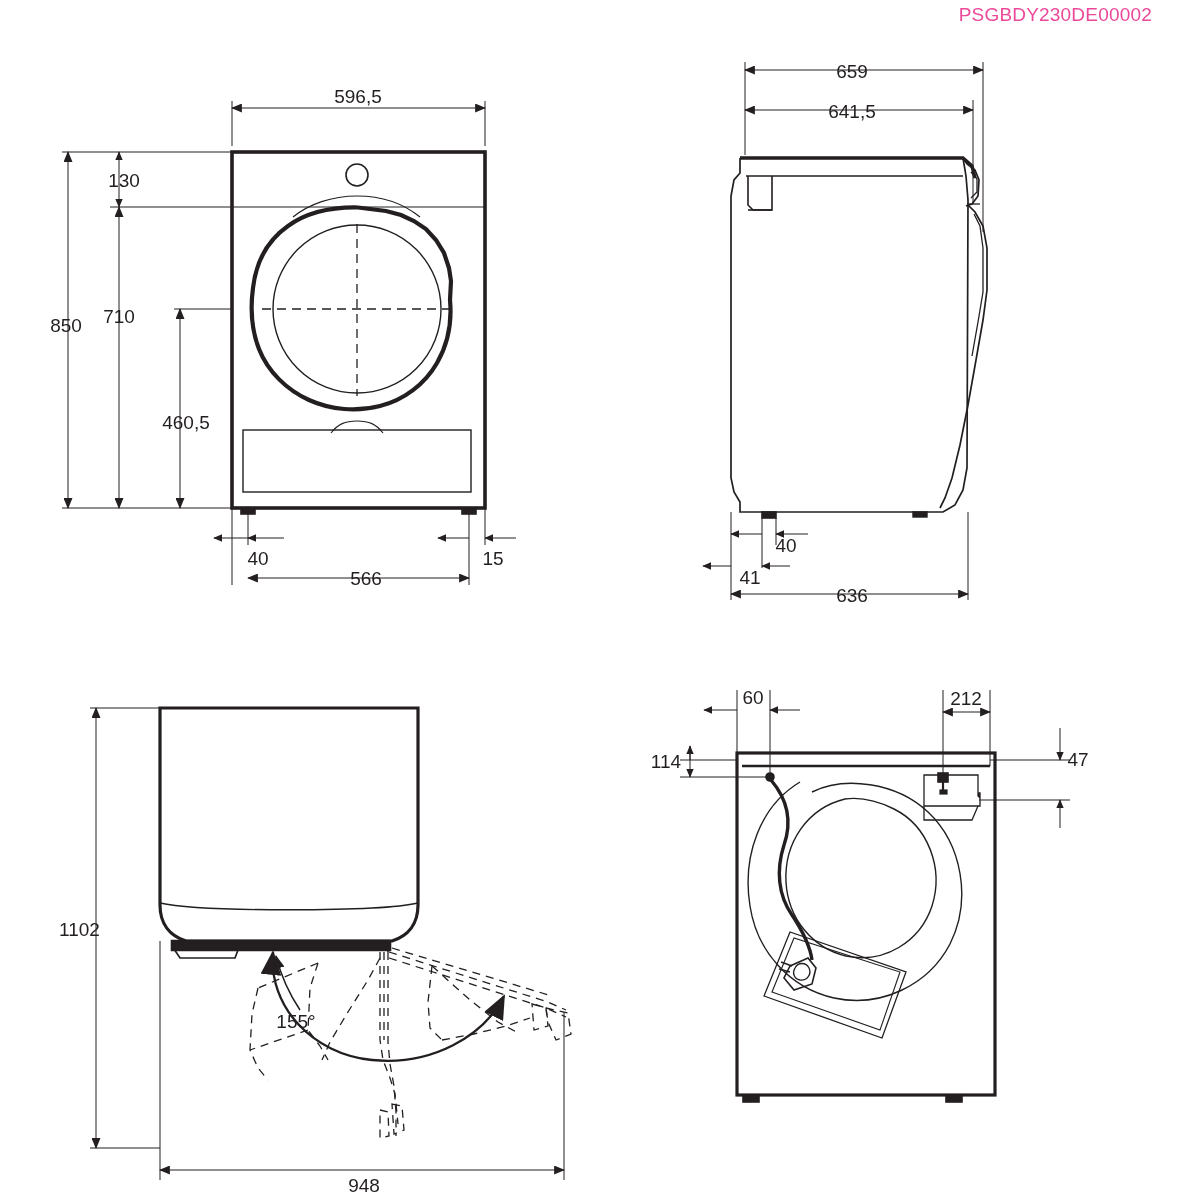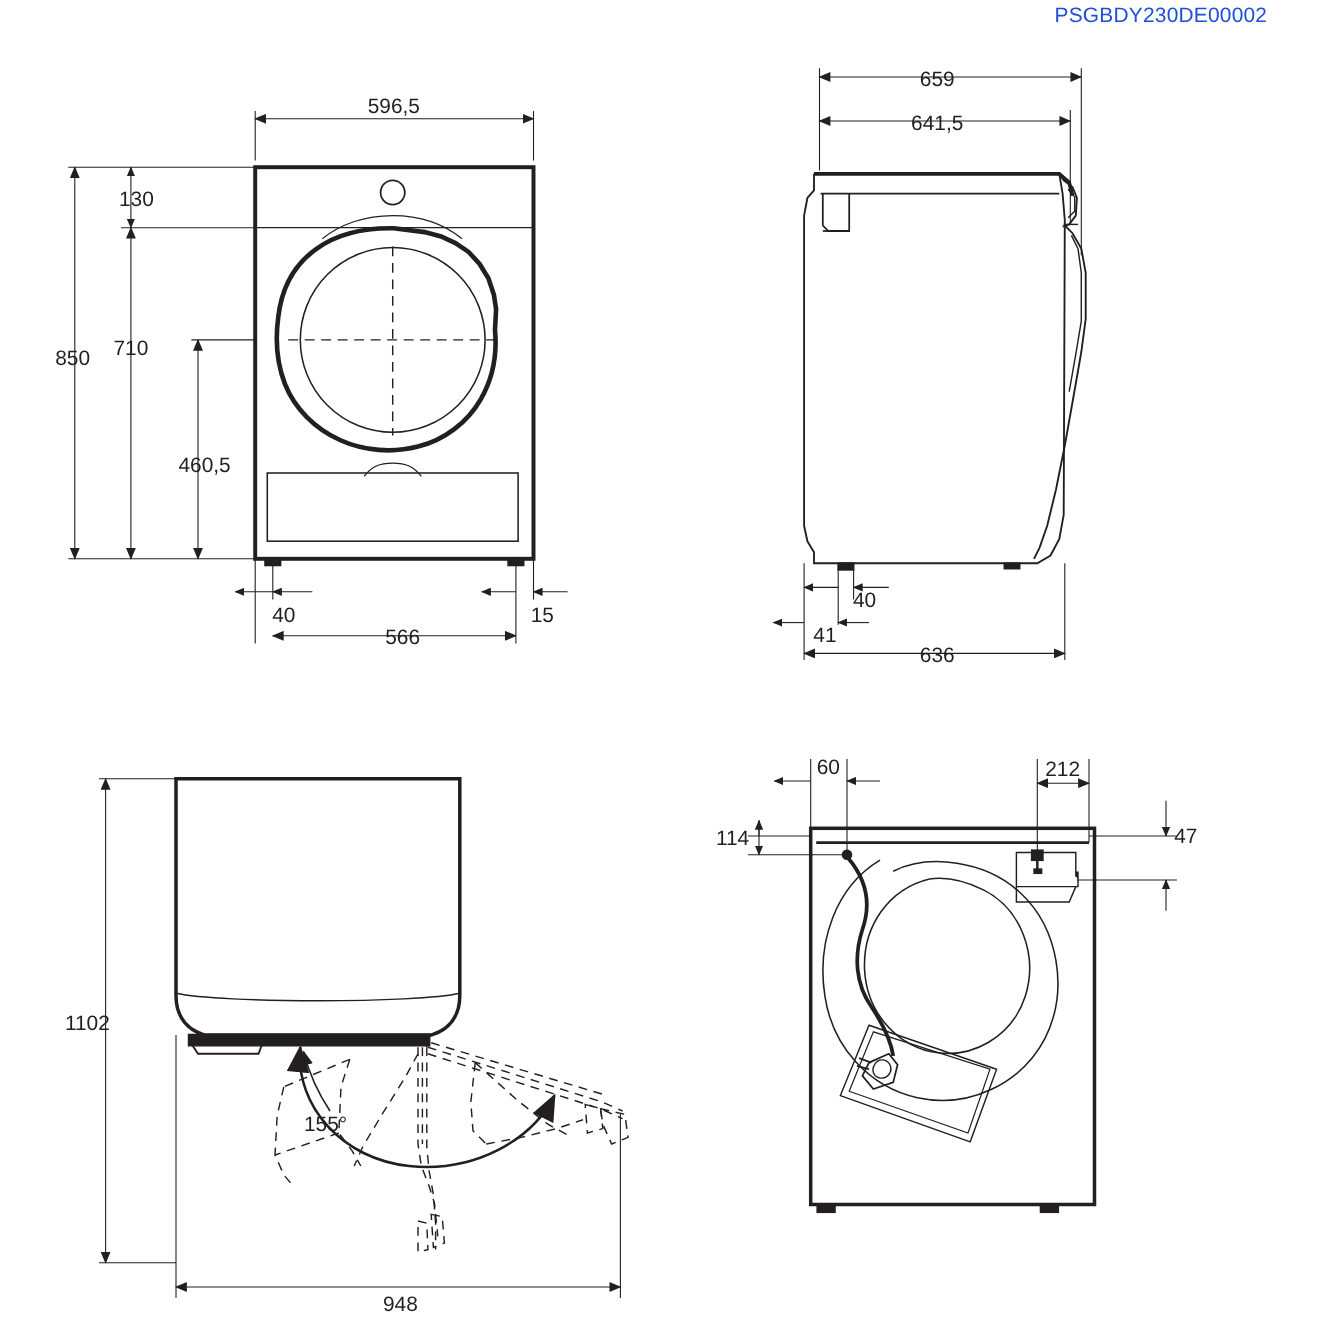--- a/index.html
+++ b/index.html
@@ -18,21 +18,21 @@
     position: absolute;
     left: 0; top: 0;
     width: 1200px;
     height: 1200px;
   }
   .doc-code {
     position: absolute;
     right: 48px;
     top: 4px;
     font-size: 19px;
-    color: #1d4ed8;
+    color: #ec4899;
     letter-spacing: 0.2px;
     font-family: "Liberation Sans", sans-serif;
   }
   svg { display: block; }
   text {
     font-family: "Liberation Sans", sans-serif;
     fill: #231f20;
   }
   .dimtext { font-size: 19px; }
 </style>

